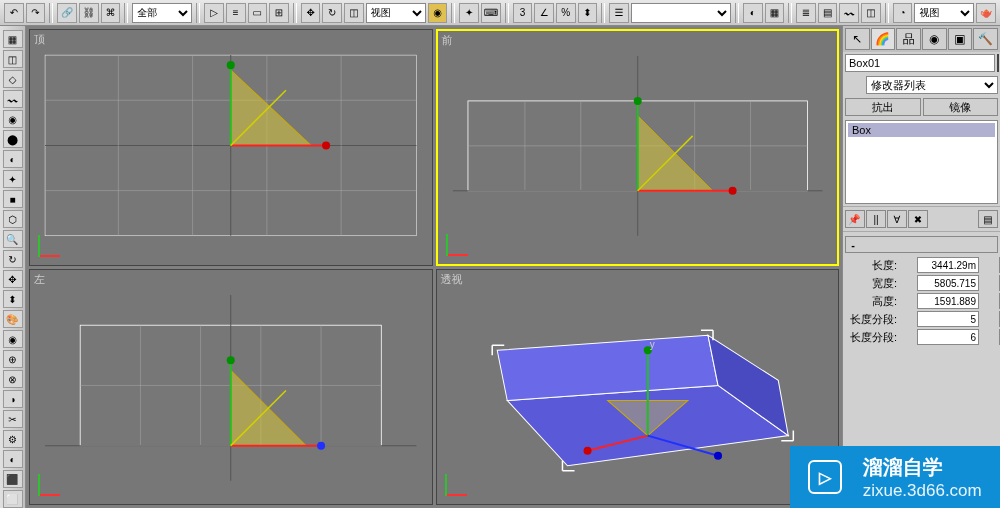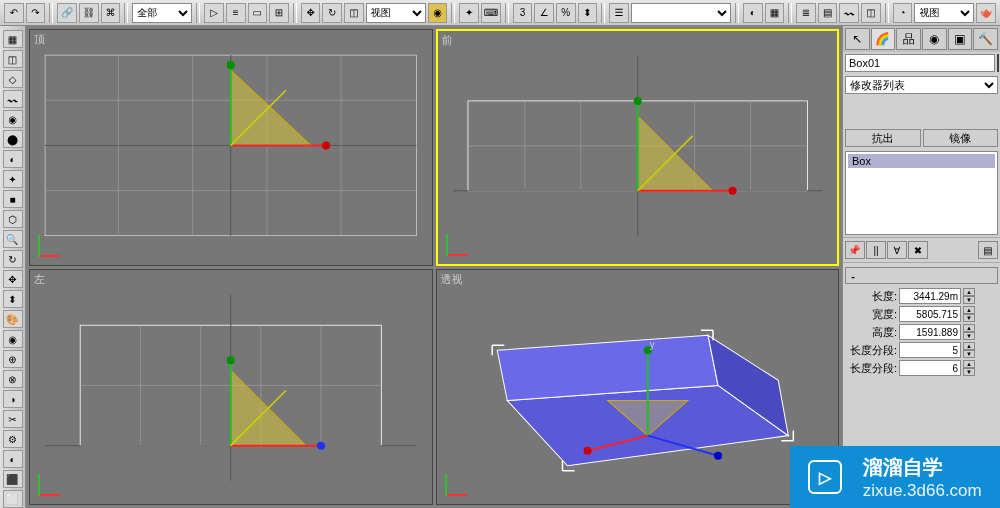--- a/index.html
+++ b/index.html
@@ -28,33 +28,33 @@
 .vp-axis::after { content:''; position:absolute; bottom:0; left:0; width:2px; height:22px; background:#30c030; }
 
 
 .cmd-panel { width: 158px; background: #d0d0d0; border-left: 1px solid #888; display: flex; flex-direction: column; }
 .cmd-tabs { display: flex; gap: 1px; padding: 2px; background: #c0c0c0; }
 .cmd-tab { flex: 1; height: 22px; border: 1px solid #888; background: #d0d0d0; display:flex; align-items:center; justify-content:center; font-size:12px; cursor:pointer; }
 .cmd-tab.active { background: #e0e0e0; }
 .name-field { display:flex; padding:2px; gap:2px; }
 .name-field input { flex:1; height:18px; border:1px solid #888; background:#fff; padding:0 3px; font-size:11px; }
 .name-field .color-sw { width:18px; height:18px; background:#6060ff; border:1px solid #444; }
-.mod-row { padding:2px; display:flex; }
+.mod-row { padding:2px; display:flex;margin-left:21px; }
 .mod-row select { flex:1; height:18px; border:1px solid #888; background:#fff; font-size:11px; }
 .btn-row { display:flex; gap:2px; padding:2px; }
-.btn-row button { flex:1; height:18px; border:1px solid #888; background:#d0d0d0; font-size:11px; cursor:pointer;margin-top:31px; }
+.btn-row button { flex:1; height:18px; border:1px solid #888; background:#d0d0d0; font-size:11px; cursor:pointer; }
 .stack-box { margin:2px; height:84px; border:1px solid #888; background:#fff; padding:2px; }
 .stack-item { background:#b0b0d0; padding:1px 4px; font-size:11px; }
 .stack-tools { display:flex; gap:1px; padding:3px 2px; border-top:1px solid #aaa; border-bottom:1px solid #aaa; }
 .stack-tools .st { width:20px; height:18px; border:1px solid #888; background:#d0d0d0; display:flex; align-items:center; justify-content:center; font-size:10px; }
 .rollup-hdr { display:flex; align-items:center; background:#d0d0d0; border:1px solid #888; margin:4px 2px 0; height:17px; }
 .rollup-hdr .toggle { width:14px; text-align:center; cursor:pointer; font-weight:bold; }
 .rollup-hdr .title { flex:1; text-align:center; font-size:11px;margin-top:44px; }
 .param-body { padding:2px 4px; }
-.param-row { display:flex; align-items:center; margin:2px 0; gap:2px; }
+.param-row { display:flex; align-items:center; margin:2px 0; gap:20px; }
 .param-row label { flex:0 0 50px; text-align:right; font-size:11px; }
 .param-row input { width:62px; height:16px; border:1px solid #888; background:#fff; font-size:10px; padding:0 2px; text-align:right; }
 .spinner { width:12px; display:flex; flex-direction:column; }
 .spinner span { height:8px; border:1px solid #888; background:#d0d0d0; font-size:6px; line-height:6px; text-align:center; cursor:pointer; }
 
 
 .watermark { position:absolute; right:0; bottom:0; width:210px; height:62px; background:#0f8ed6; color:#fff; display:flex; align-items:center; justify-content:space-around; font-size:20px; font-weight:bold; padding:0 8px; }
 .watermark .logo { width:34px; height:34px; border:2px solid #fff; border-radius:6px; display:flex; align-items:center; justify-content:center; font-size:16px; }
 .watermark .text2 { font-size:17px; opacity:.9; display:block; font-weight:normal; }
 </style>

